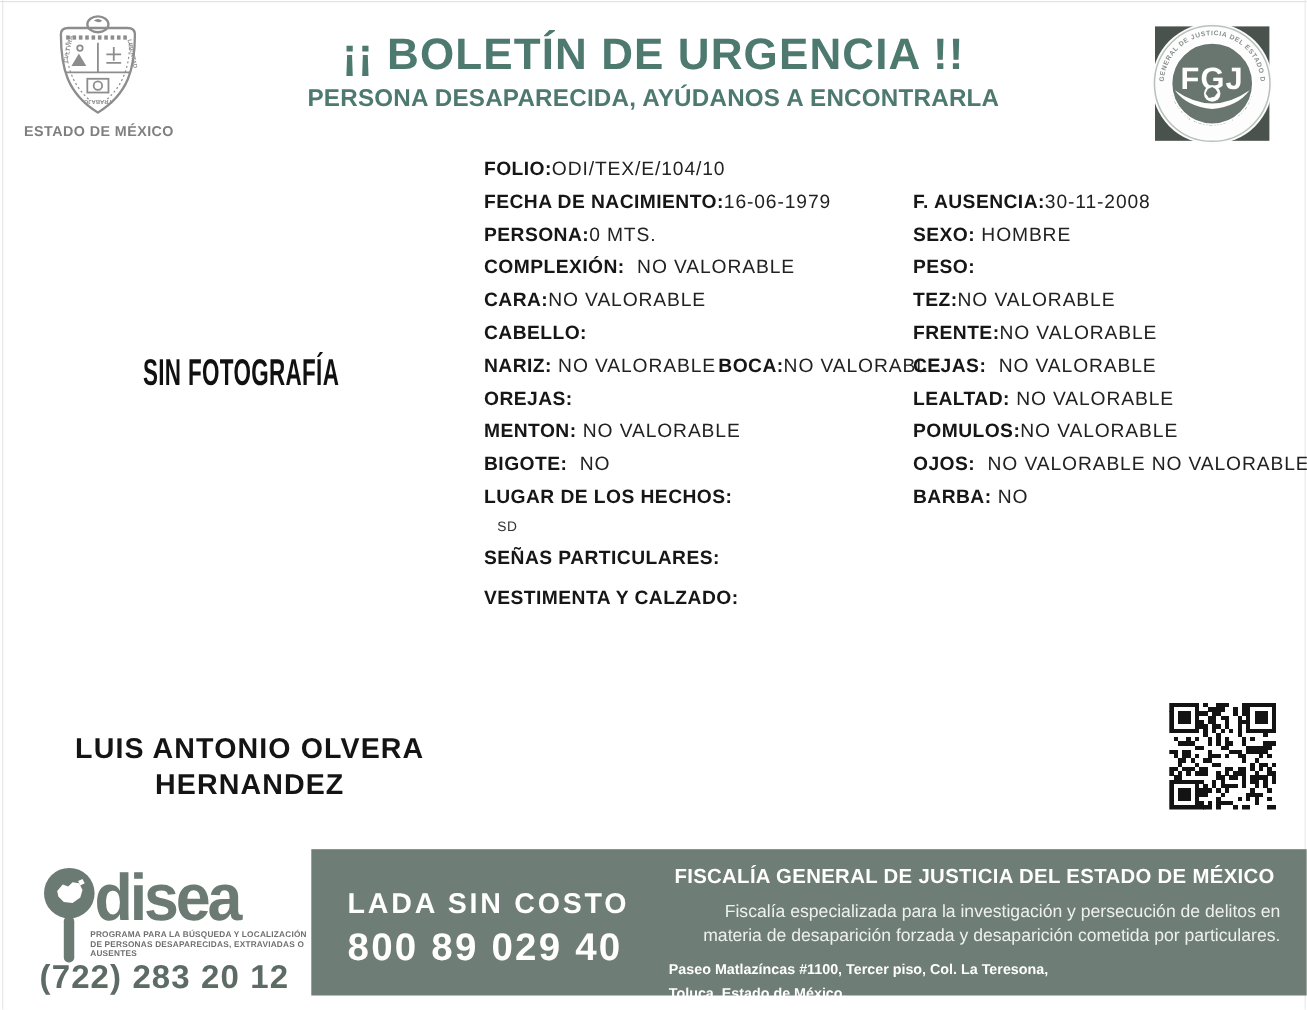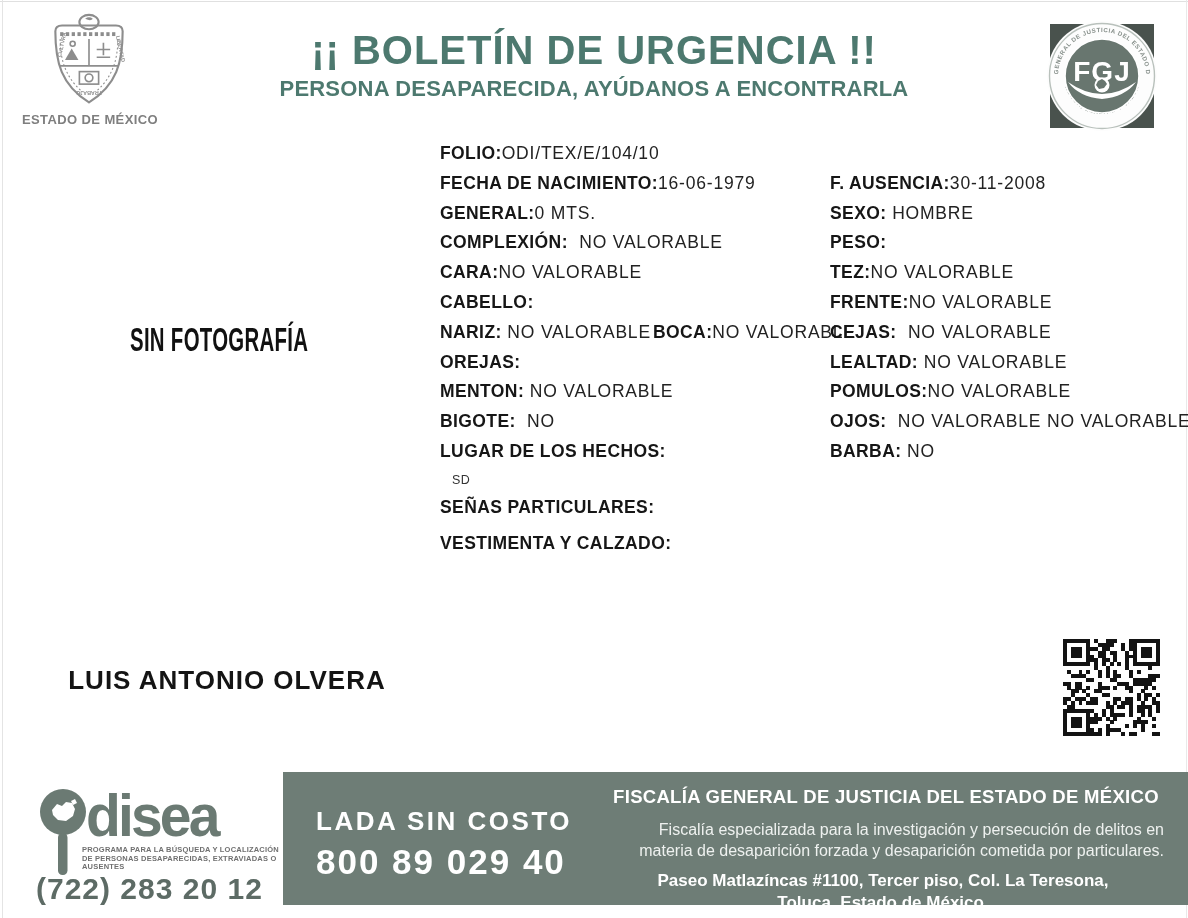--- a/index.html
+++ b/index.html
@@ -53,22 +53,22 @@
 
   
   .footer-gray{position:absolute;left:283px;top:772px;width:905px;height:133px;
     background:#6e7d76;}
   .lada-block{position:absolute;left:316px;top:806px;width:300px;text-align:left;color:#fff;}
   .lada-label{font-size:26px;font-weight:700;letter-spacing:2.5px;}
   .lada-number{font-size:35px;font-weight:700;letter-spacing:2px;margin-top:5px;}
   .fiscalia-block{position:absolute;left:608px;top:786px;width:556px;color:#fff;}
   .fiscalia-title{font-size:18.5px;font-weight:700;letter-spacing:0.3px;text-align:center;}
   .fiscalia-desc{margin-top:11px;font-size:16px;line-height:21px;text-align:right;color:#eef1ef;}
-  .fiscalia-address{margin-top:9px;font-size:17px;font-weight:700;line-height:22px;
-    text-align:center;padding-right:6px;}
+  .fiscalia-address{margin-top:9px;font-size:13px;font-weight:700;line-height:22px;
+    text-align:left;padding-right:6px;}
 
   
   .odisea-lens{position:absolute;left:38px;top:788px;width:50px;height:90px;}
   .odisea-word{position:absolute;left:86px;top:781px;font-size:60px;font-weight:700;
     letter-spacing:-3px;color:#6b7a73;transform:scaleX(0.95);transform-origin:left top;}
   .odisea-tagline{position:absolute;left:82px;top:846px;width:200px;font-size:7.5px;
     line-height:8.6px;font-weight:700;letter-spacing:0.2px;color:#6f6f6f;}
   .odisea-phone{position:absolute;left:36px;top:872px;font-size:30px;font-weight:700;
     letter-spacing:1px;color:#5d6b65;}
 </style>
@@ -144,21 +144,21 @@
 
 <div id="field-rows">
     <div class="field-row">
       <span class="cell col-left"><b class="flabel">FOLIO:</b><span class="fvalue">ODI/TEX/E/104/10</span></span>
     </div>
     <div class="field-row">
       <span class="cell col-left"><b class="flabel">FECHA DE NACIMIENTO:</b><span class="fvalue">16-06-1979</span></span>
       <span class="cell col-right"><b class="flabel">F. AUSENCIA:</b><span class="fvalue">30-11-2008</span></span>
     </div>
     <div class="field-row">
-      <span class="cell col-left"><b class="flabel">GENERAL:</b><span class="fvalue">0 MTS.</span></span>
+      <span class="cell col-left"><b class="flabel">PERSONA:</b><span class="fvalue">0 MTS.</span></span>
       <span class="cell col-right"><b class="flabel">SEXO:</b><span class="fvalue"> HOMBRE</span></span>
     </div>
     <div class="field-row">
       <span class="cell col-left"><b class="flabel">COMPLEXIÓN:</b><span class="fvalue">  NO VALORABLE</span></span>
       <span class="cell col-right"><b class="flabel">PESO:</b><span class="fvalue"></span></span>
     </div>
     <div class="field-row">
       <span class="cell col-left"><b class="flabel">CARA:</b><span class="fvalue">NO VALORABLE</span></span>
       <span class="cell col-right"><b class="flabel">TEZ:</b><span class="fvalue">NO VALORABLE</span></span>
     </div>
@@ -191,20 +191,21 @@
     <div class="field-row section">
       <span class="cell col-left"><b class="flabel">SEÑAS PARTICULARES:</b><span class="fvalue"></span></span>
     </div>
     <div class="field-row section gap">
       <span class="cell col-left"><b class="flabel">VESTIMENTA Y CALZADO:</b><span class="fvalue"></span></span>
     </div>
   </div>
 
 <div class="person-name">
   <div>LUIS ANTONIO OLVERA</div>
+  <div>HERNANDEZ</div>
 </div>
 
 <div class="qr" id="qr"><svg width="97" height="97" viewBox="0 0 97 97" fill="#131313" shape-rendering="crispEdges">
       <rect x="0.00" y="0.00" width="3.94" height="3.94"></rect>
       <rect x="3.88" y="0.00" width="3.94" height="3.94"></rect>
       <rect x="7.76" y="0.00" width="3.94" height="3.94"></rect>
       <rect x="11.64" y="0.00" width="3.94" height="3.94"></rect>
       <rect x="15.52" y="0.00" width="3.94" height="3.94"></rect>
       <rect x="19.40" y="0.00" width="3.94" height="3.94"></rect>
       <rect x="23.28" y="0.00" width="3.94" height="3.94"></rect>

